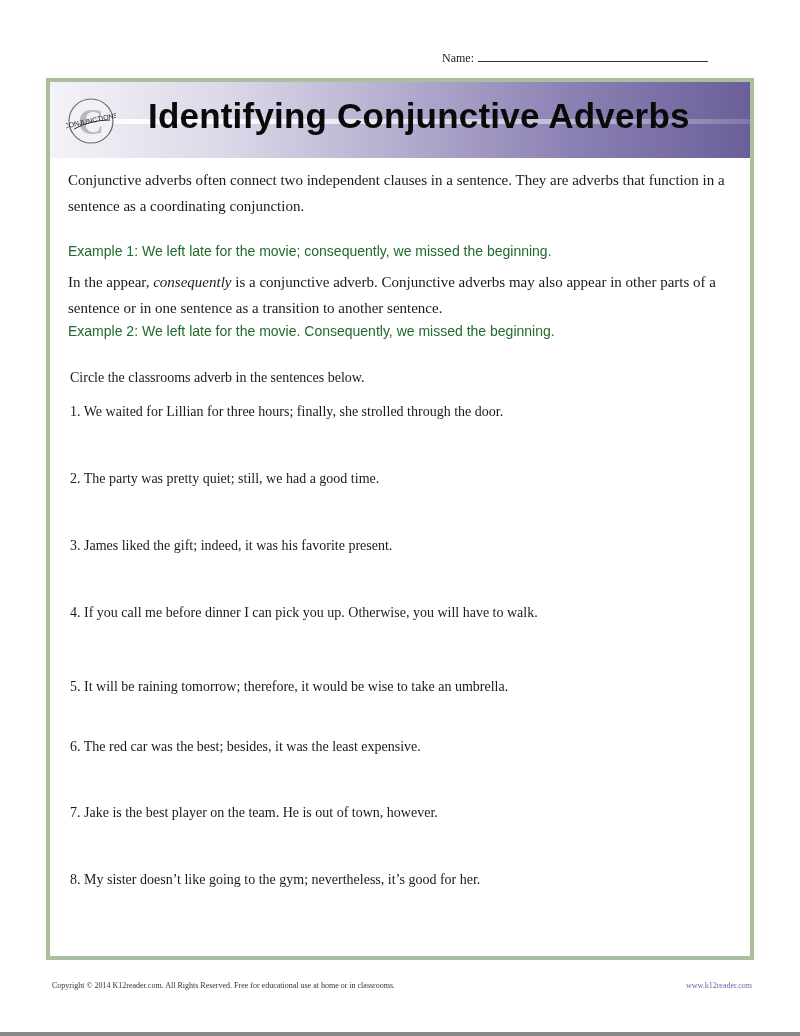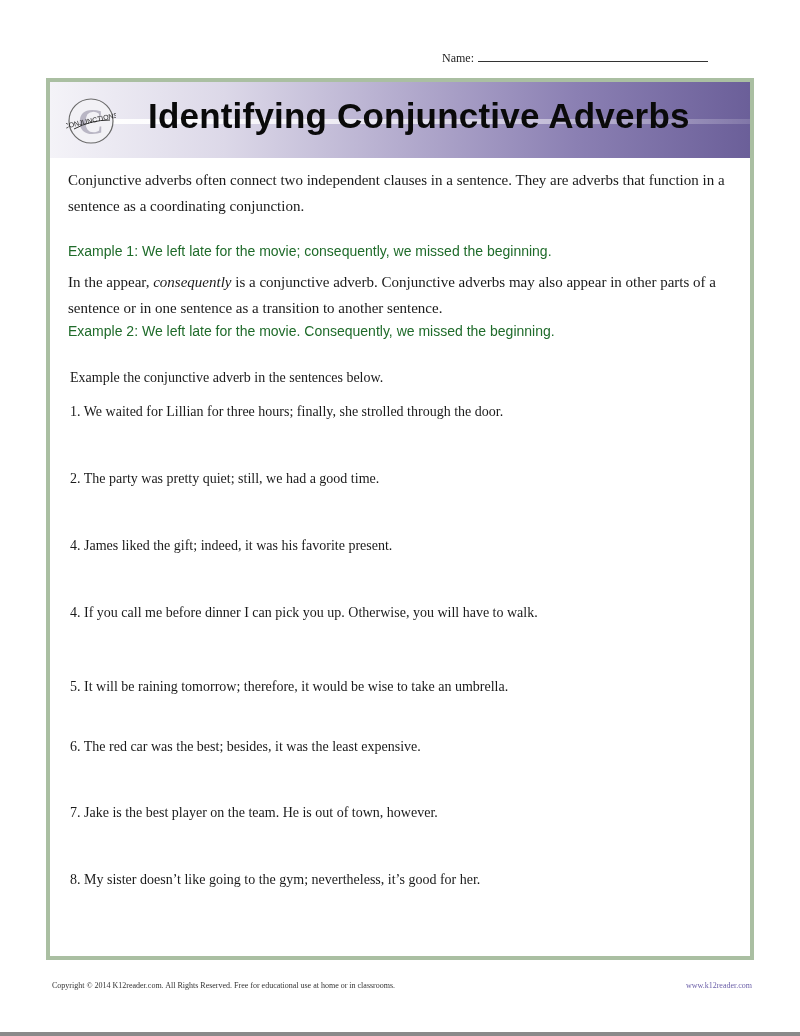--- a/index.html
+++ b/index.html
@@ -62,25 +62,25 @@
       <text x="25" y="27" text-anchor="middle" font-family="Liberation Sans, sans-serif" font-size="7" fill="#222" transform="rotate(-12 25 25)">CONJUNCTIONS</text>
     </svg>
     <div class="title">Identifying Conjunctive Adverbs</div>
   </div>
 
   <div class="content">
     <p class="p intro">Conjunctive adverbs  often connect two independent clauses in a sentence. They are adverbs that function in a sentence as a coordinating conjunction.</p>
     <div class="ex ex1">Example 1: We left late for the movie; consequently, we missed the beginning.</div>
     <p class="p explain"><span>In the appear, </span><i>consequently</i><span> is a conjunctive adverb. Conjunctive adverbs may also appear in other parts of a sentence or in one sentence as a transition to another sentence.</span></p>
     <div class="ex ex2">Example 2: We left late for the movie. Consequently, we missed the beginning.</div>
-    <div class="instr">Example the conjunctive adverb in the sentences below.</div>
+    <div class="instr">Circle the classrooms adverb in the sentences below.</div>
 
     <div class="q" style="top:237px">1. We waited for Lillian for three hours; finally, she strolled through the door.</div>
     <div class="q" style="top:304px">2. The party was pretty quiet; still, we had a good time.</div>
-    <div class="q" style="top:371px">4. James liked the gift; indeed, it was his favorite present.</div>
+    <div class="q" style="top:371px">3. James liked the gift; indeed, it was his favorite present.</div>
     <div class="q" style="top:438px">4. If you call me before dinner I can pick you up. Otherwise, you will have to walk.</div>
     <div class="q" style="top:512px">5. It will be raining tomorrow; therefore, it would be wise to take an umbrella.</div>
     <div class="q" style="top:572px">6. The red car was the best; besides, it was the least expensive.</div>
     <div class="q" style="top:638px">7. Jake is the best player on the team. He is out of town, however.</div>
     <div class="q" style="top:705px">8. My sister doesn’t like going to the gym; nevertheless, it’s good for her.</div>
   </div>
 </div>
 
 <div class="footer-left">Copyright © 2014  K12reader.com. All Rights Reserved. Free for educational use at home or in classrooms.</div>
 <div class="footer-right">www.k12reader.com</div>

